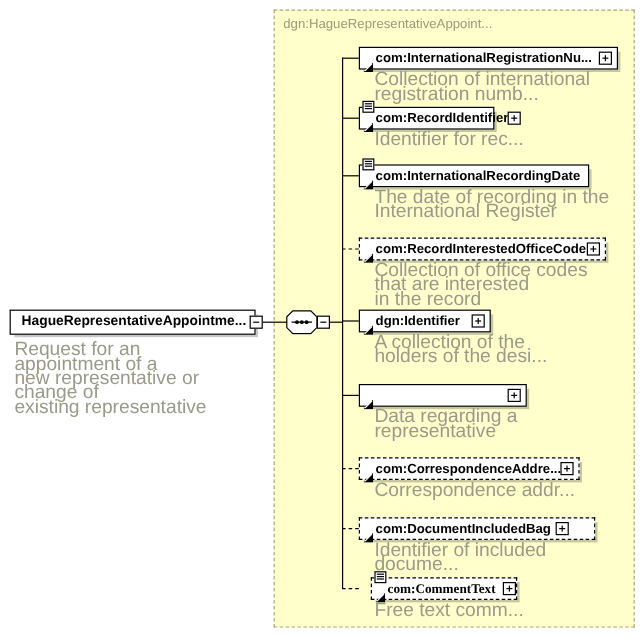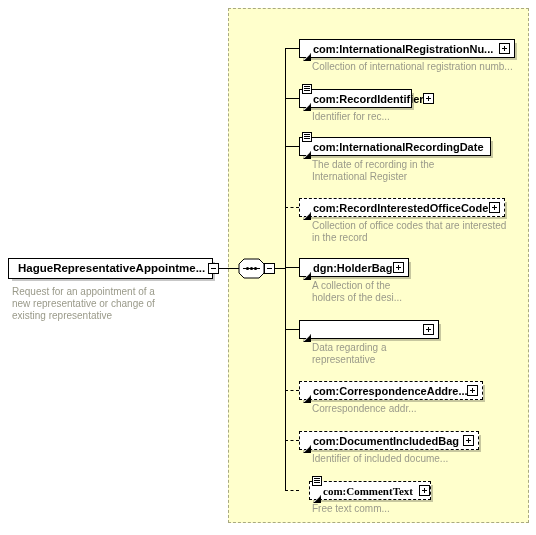--- a/index.html
+++ b/index.html
@@ -114,21 +114,21 @@
     top: 3px;
     font-size: 11.5px;
     font-weight: bold;
     color: #000;
     white-space: nowrap;
   }
 
   
   .annot {
     position: absolute;
-    font-size: 10px;
+    font-size: 16px;
     color: #9a9a8a;
     line-height: 12px;
     white-space: pre-line;
   }
   .annot.root {
     color: #9a9a8a;
   }
 
   
   .line {
@@ -149,20 +149,21 @@
     width: 34px; height: 21px;
   }
   .seq svg { display: block; }
 </style>
 </head>
 <body>
 
 <div id="canvas">
 
   <div id="group-box" class="group-box" style="left: 228px; top: 8px; width: 301px; height: 515px;"></div>
+  <div id="group-label" class="group-label" style="left: 236px; top: 14px;">dgn:HagueRepresentativeAppoint...</div>
 
   <div id="root-node" class="root-node" style="left: 8px; top: 258px; width: 205px; height: 21px;">
     <span class="root-label">HagueRepresentativeAppointme...</span>
   </div>
   <div id="root-toggle" class="pm-box" style="left: 208px; top: 263px;">
     <span class="h"></span>
   </div>
   <div id="root-annot" class="annot root" style="left: 12px; top: 286px; width: 180px;">Request for an appointment of a
 new representative or change of
 existing representative</div>
@@ -235,21 +236,21 @@
         <span class="h"></span>
         <span class="v"></span>
       </div>
       <div class="annot" style="left: 312px; top: 220px; width: 205px;">Collection of office codes that are interested
 in the record</div>
       <div class="node" style="left: 299px; top: 258px; width: 110px;">
         <span class="elem-arrow"><svg viewBox="0 0 8 8" width="8" height="8" xmlns="http://www.w3.org/2000/svg">
             <polygon points="0,8 8,8 8,0" fill="#000000"></polygon>
             <line x1="1.2" y1="7" x2="7" y2="1.2" stroke="#ffffff" stroke-width="0.9"></line>
           </svg></span>
-        <span class="node-label">dgn:HolderBag</span>
+        <span class="node-label">dgn:Identifier</span>
       </div>
       <div class="pm-box" style="left: 393px; top: 262px;">
         <span class="h"></span>
         <span class="v"></span>
       </div>
       <div class="annot" style="left: 312px; top: 280px; width: 205px;">A collection of the
 holders of the desi...</div>
       <div class="node" style="left: 299px; top: 320px; width: 140px;">
         <span class="elem-arrow"><svg viewBox="0 0 8 8" width="8" height="8" xmlns="http://www.w3.org/2000/svg">
             <polygon points="0,8 8,8 8,0" fill="#000000"></polygon>
@@ -267,21 +268,21 @@
             <polygon points="0,8 8,8 8,0" fill="#000000"></polygon>
             <line x1="1.2" y1="7" x2="7" y2="1.2" stroke="#ffffff" stroke-width="0.9"></line>
           </svg></span>
         <span class="node-label">com:CorrespondenceAddre...</span>
       </div>
       <div class="pm-box" style="left: 467px; top: 385px;">
         <span class="h"></span>
         <span class="v"></span>
       </div>
       <div class="annot" style="left: 312px; top: 403px; width: 205px;">Correspondence addr...</div>
-      <div class="node optional" style="left: 299px; top: 431px; width: 180px;">
+      <div class="node optional" style="left: 299px; top: 431px; width: 197px;">
         <span class="elem-arrow"><svg viewBox="0 0 8 8" width="8" height="8" xmlns="http://www.w3.org/2000/svg">
             <polygon points="0,8 8,8 8,0" fill="#000000"></polygon>
             <line x1="1.2" y1="7" x2="7" y2="1.2" stroke="#ffffff" stroke-width="0.9"></line>
           </svg></span>
         <span class="node-label">com:DocumentIncludedBag</span>
       </div>
       <div class="pm-box" style="left: 463px; top: 435px;">
         <span class="h"></span>
         <span class="v"></span>
       </div>

